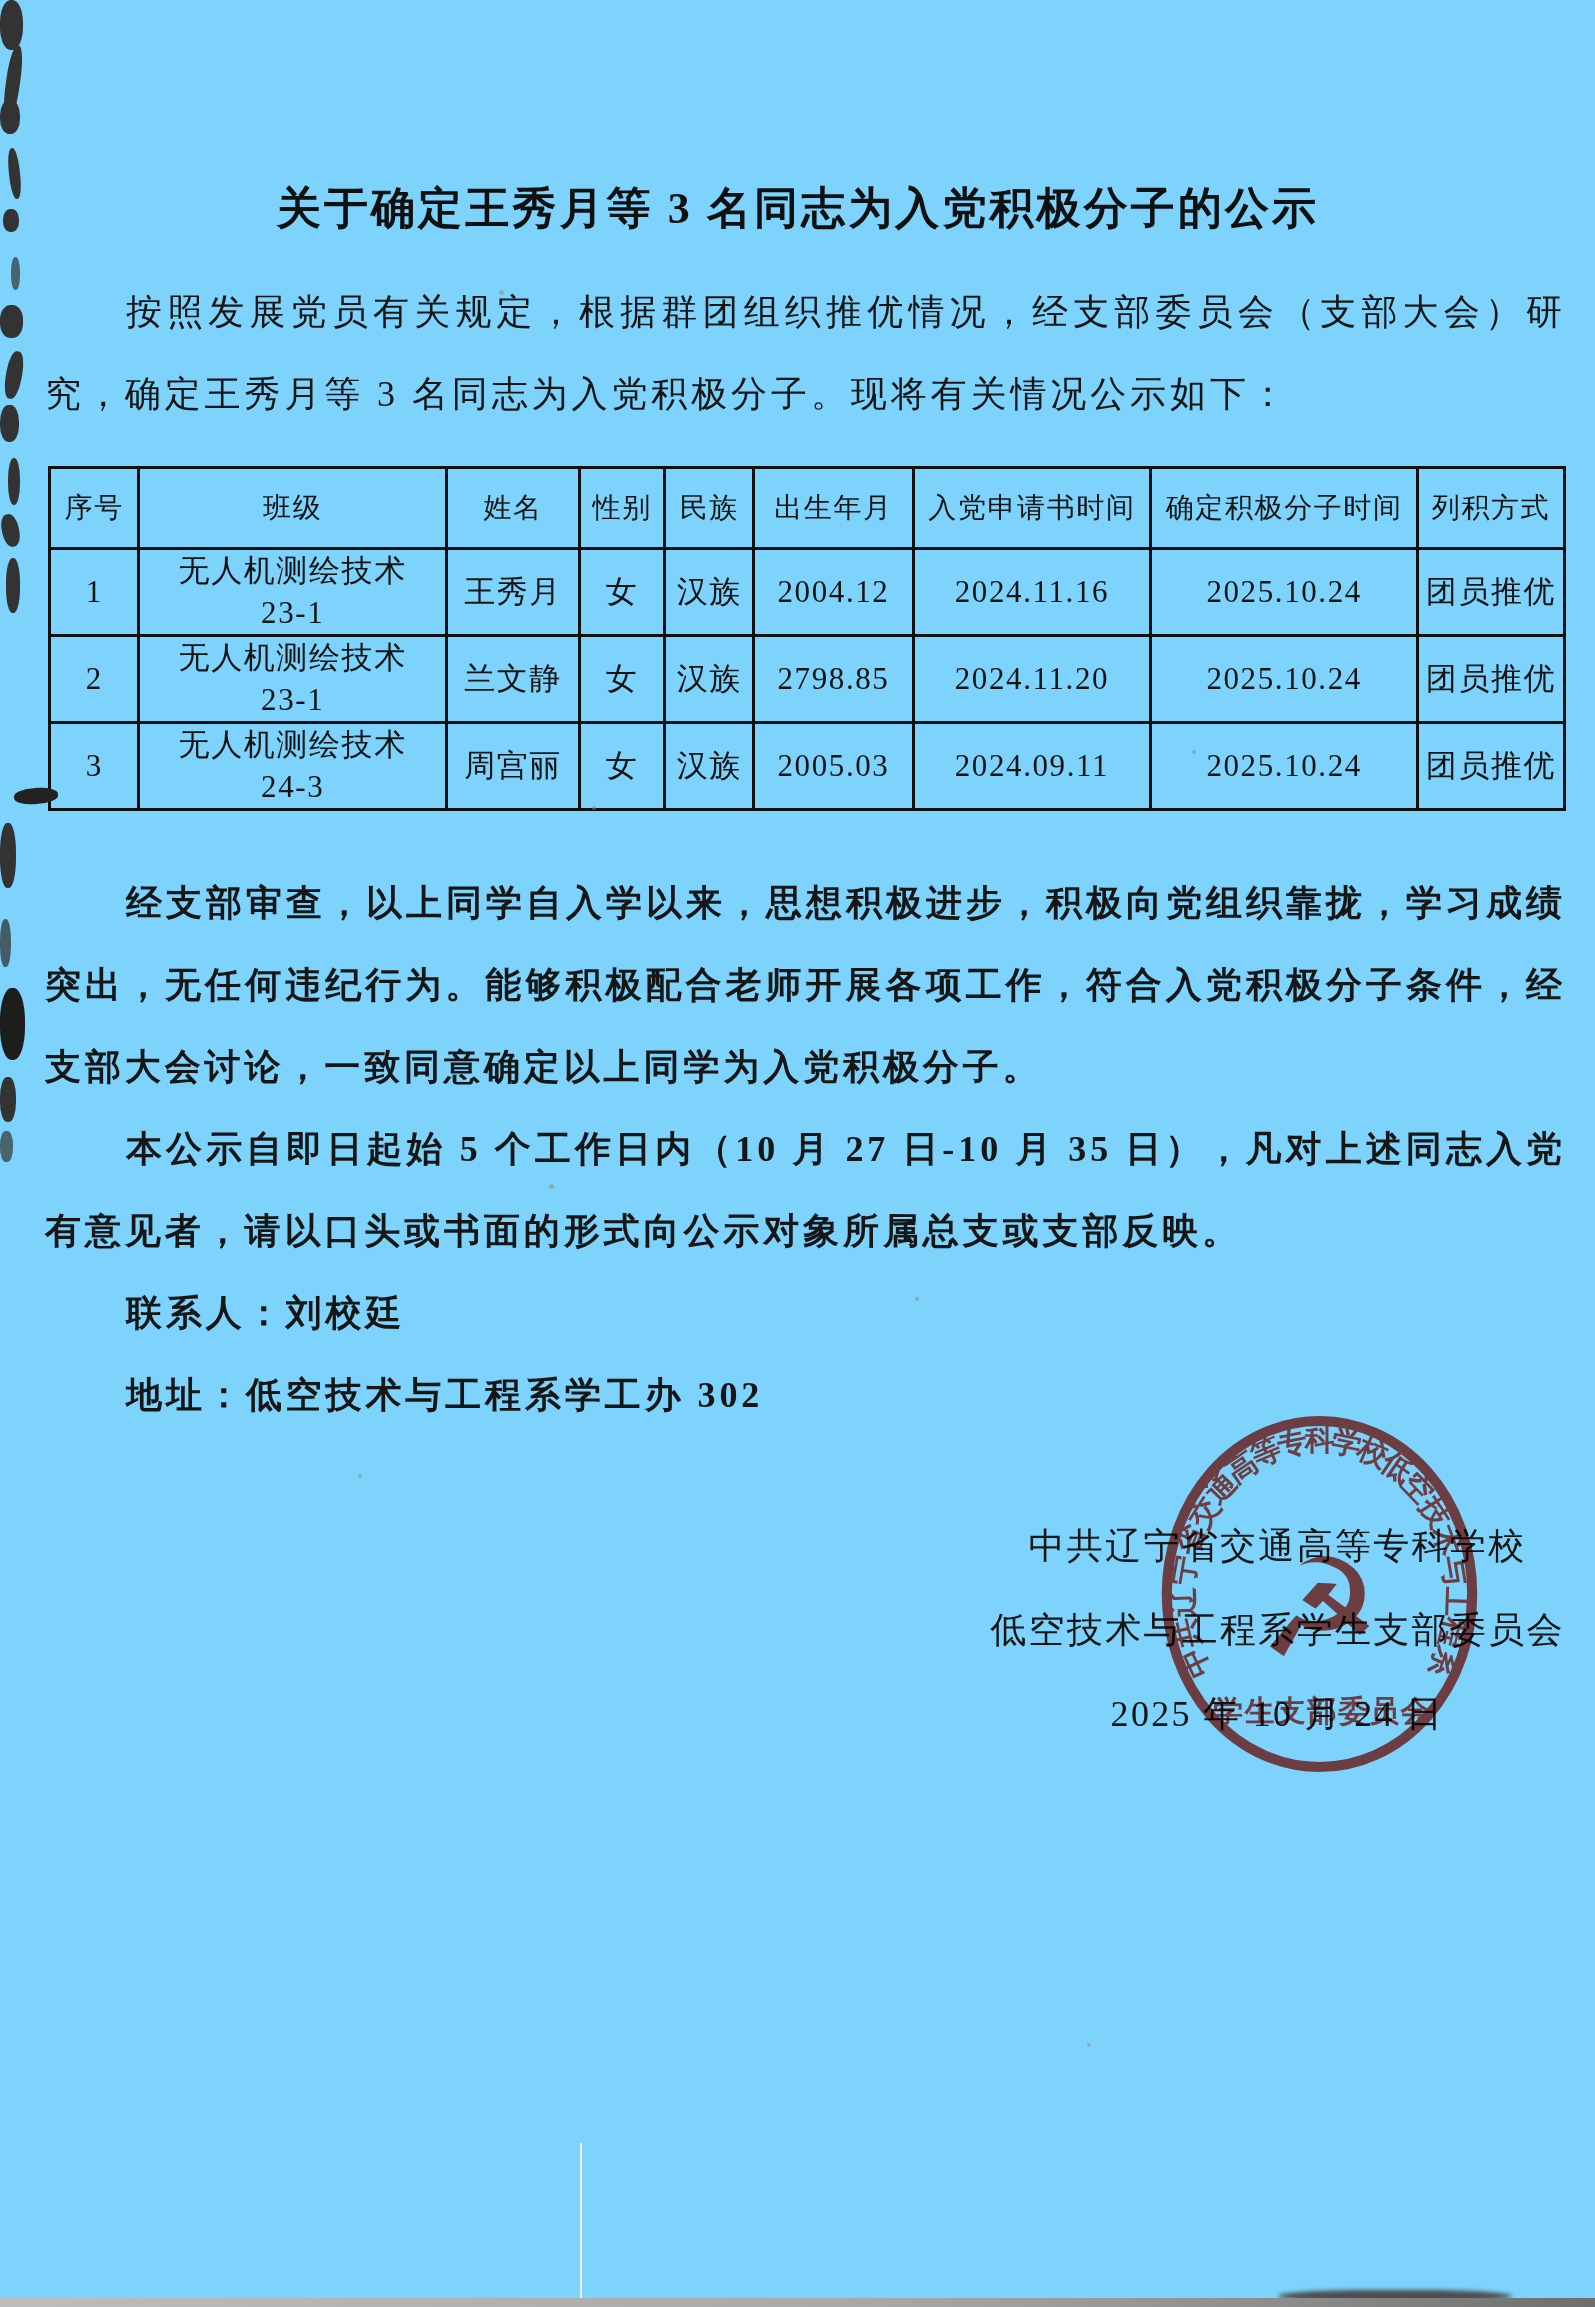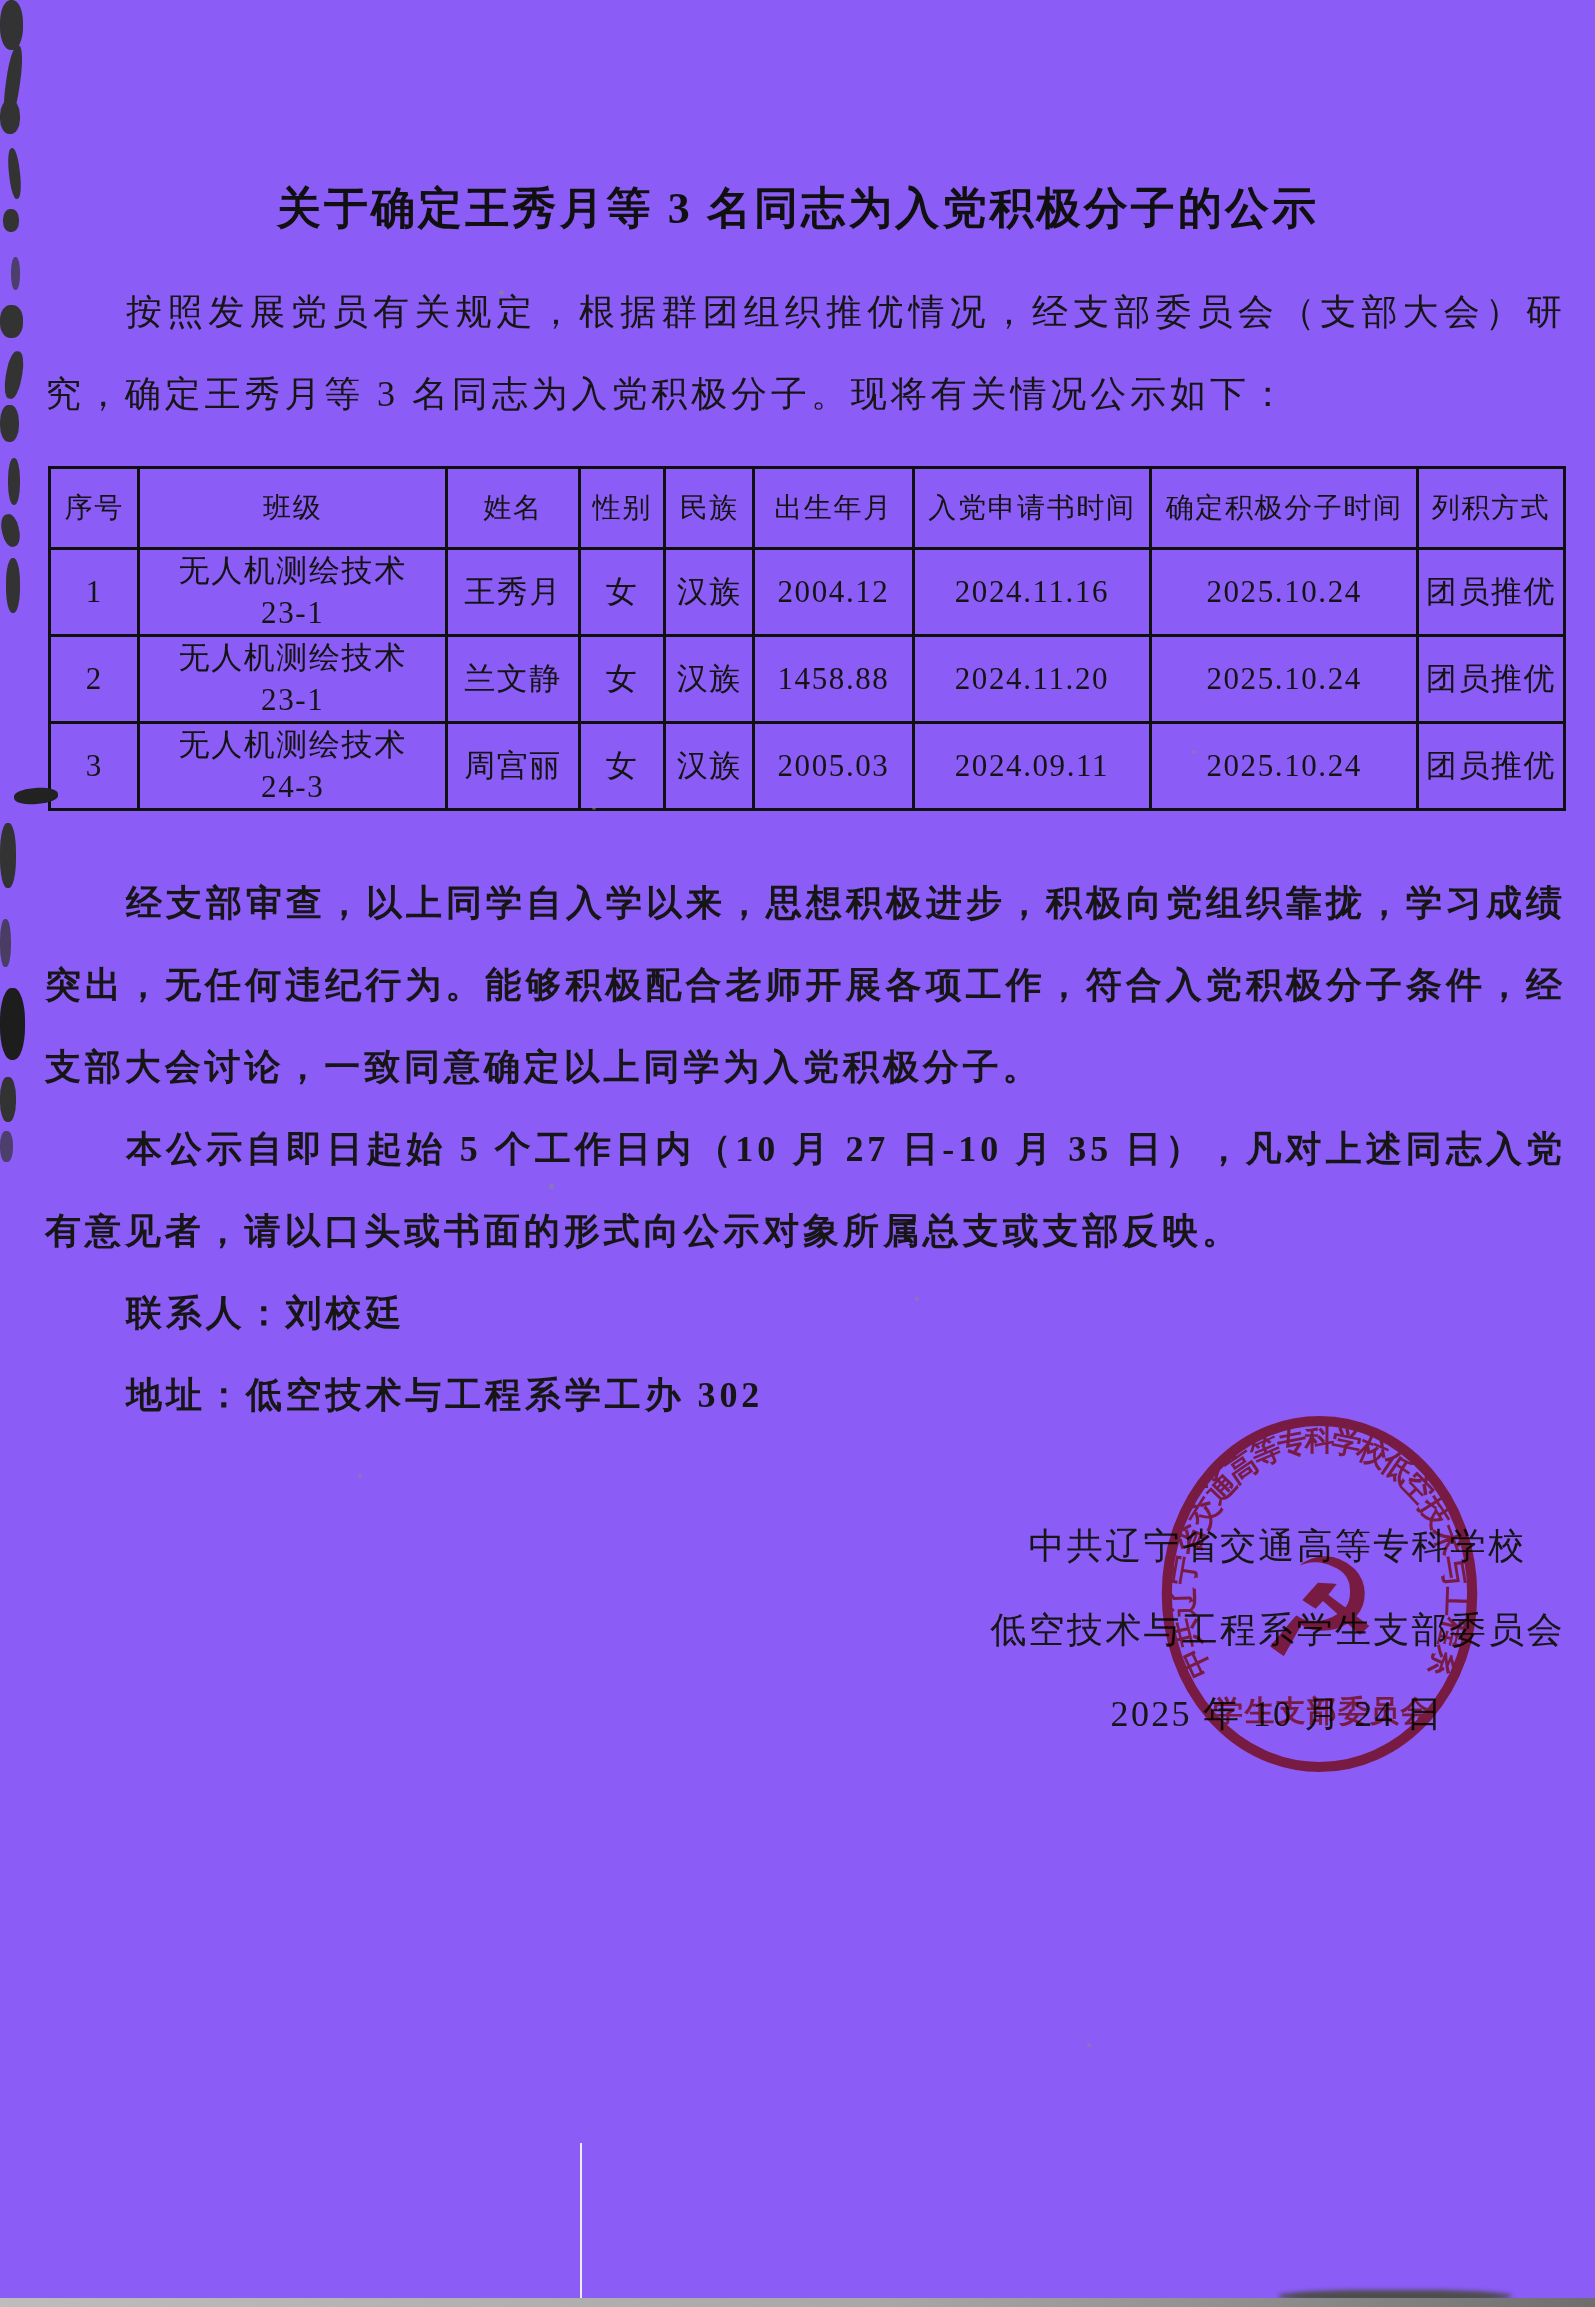--- a/index.html
+++ b/index.html
@@ -4,21 +4,21 @@
 <style>
   html,body{margin:0;padding:0;}
   body{
     width:1596px;height:2307px;
     background:#fcfcfb;
     font-family:"Liberation Serif","DejaVu Serif",serif;
     color:#141414;
     position:relative;
     overflow:hidden;
   }
-  .page{position:absolute;inset:0;background:#8b5cf6;}
+  .page{position:absolute;inset:0;background:#7dd3fc;}
   
   .doc-title{
     margin:179px 31px 0 31px;
     text-align:center;
     font-size:44px;
     font-weight:bold;
     letter-spacing:3.1px;
     color:#101010;
   }
   .body-text{
@@ -158,21 +158,21 @@
         <td>2025.10.24</td>
         <td>团员推优</td>
       </tr>
       <tr>
         <td>2</td>
         <td class="cell-class">无人机测绘技术
 23-1</td>
         <td>兰文静</td>
         <td>女</td>
         <td>汉族</td>
-        <td>1458.88</td>
+        <td>2798.85</td>
         <td>2024.11.20</td>
         <td>2025.10.24</td>
         <td>团员推优</td>
       </tr>
       <tr>
         <td>3</td>
         <td class="cell-class">无人机测绘技术
 24-3</td>
         <td>周宫丽</td>
         <td>女</td>

